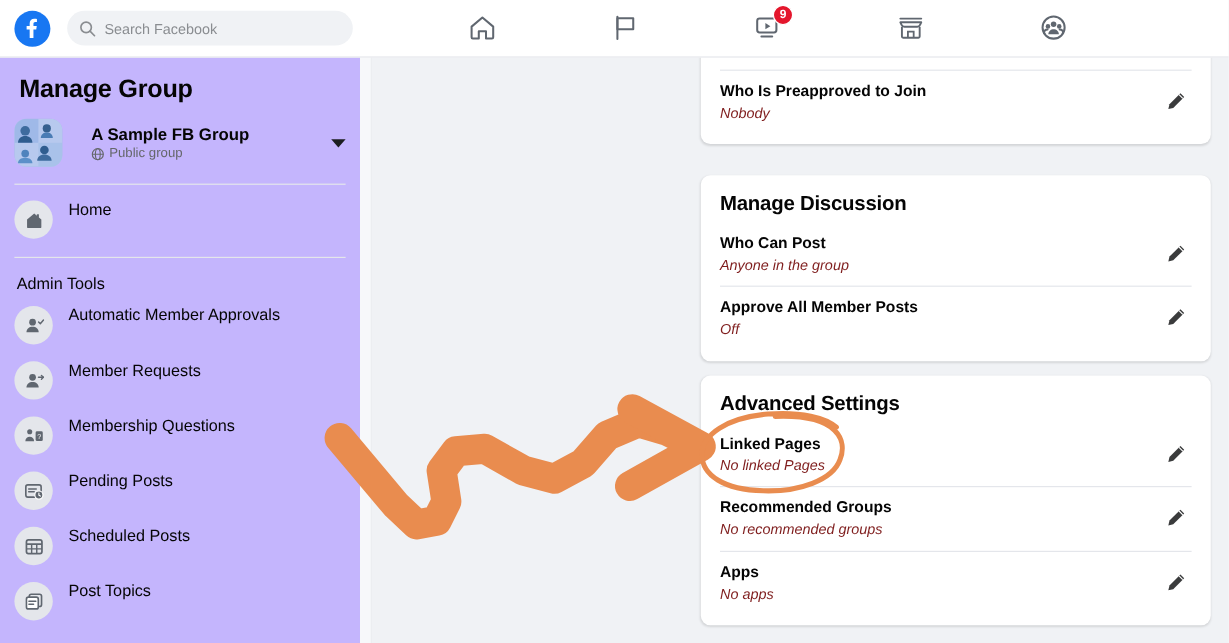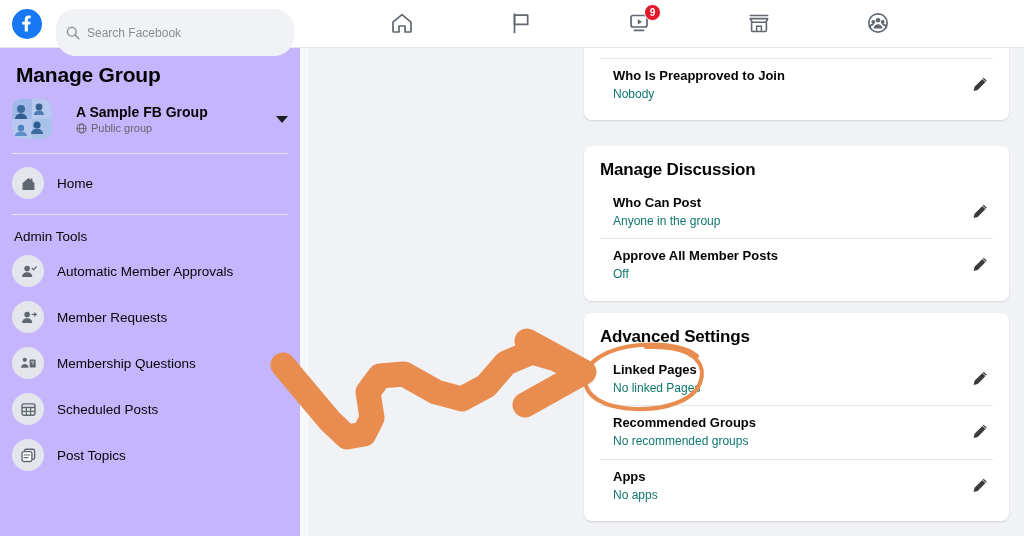--- a/index.html
+++ b/index.html
@@ -30,21 +30,21 @@
   .fb-logo {
     position: absolute; left: 12px; top: 9px;
     width: 30px; height: 30px; border-radius: 50%;
     background: #1877f2;
     display: flex; align-items: center; justify-content: center;
   }
   .fb-logo svg { display: block; }
 
   .searchbox {
     position: absolute; left: 56px; top: 9px;
-    width: 238px; height: 47px;
+    width: 238px; height: 29px;
     background: #f0f2f5;
     border-radius: 20px;
     display: flex; align-items: center;
     padding: 0 10px;
     box-sizing: border-box;
   }
   .searchbox .s-ico { margin-right: 7px; display: flex; }
   .searchbox .s-txt {
     font-size: 12px; color: #8a8d91;
     white-space: nowrap;
@@ -122,21 +122,21 @@
     flex: 0 0 auto;
   }
 
   .divider {
     height: 1px;
     background: #e4e6eb;
     margin: 8px 12px 6px 12px;
   }
 
   .sb-item {
-    display: flex; align-items: center;
+    display: flex; 
     padding: 7px 12px;
     cursor: pointer;
   }
   .sb-ico {
     width: 32px; height: 32px; border-radius: 50%;
     background: #e4e6eb;
     display: flex; align-items: center; justify-content: center;
     flex: 0 0 32px;
   }
   .sb-label {
@@ -185,30 +185,31 @@
     font-size: 17px; font-weight: bold;
     color: #050505;
     padding: 14px 16px 6px 16px;
     letter-spacing: -0.2px;
   }
   .setting-row {
     position: relative;
     display: flex; align-items: center;
     padding: 9px 16px 9px 16px;
   }
-  .setting-text { flex: 1 1 auto; min-width: 0; margin-left: 13px; }
+  .setting-text { flex: 1 1 auto; min-width: 0; }
   .setting-label {
     font-size: 13px; font-weight: bold;
     color: #050505;
     line-height: 1.3;
   }
   .setting-value {
-    font-size: 12px; color: #0f766e;
+    font-size: 12px; color: #7f1d1d;
     margin-top: 2px;
     line-height: 1.3;
+    font-style: italic;
   }
   .pencil-btn {
     flex: 0 0 auto;
     width: 28px; height: 28px;
     display: flex; align-items: center; justify-content: center;
     cursor: pointer;
   }
   .row-sep {
     height: 1px;
     background: #e4e6eb;
@@ -378,20 +379,32 @@
         <svg width="17" height="17" viewBox="0 0 20 20">
           <circle cx="5.6" cy="5.6" r="2.5" fill="#606770"></circle>
           <path d="M1.3 15c0-2.8 1.9-4.4 4.3-4.4s4.3 1.6 4.3 4.4z" fill="#606770"></path>
           <rect x="11.4" y="5.2" width="7" height="9.6" rx="1.4" fill="#606770"></rect>
           <text x="14.9" y="12.3" font-size="7" fill="#ffffff" text-anchor="middle" font-family="Liberation Sans, sans-serif">?</text>
         </svg>
       </div>
       <div class="sb-label">Membership Questions</div>
     </div>
 
+    <div class="sb-item">
+      <div class="sb-ico">
+        <svg width="17" height="17" viewBox="0 0 20 20">
+          <rect x="1.8" y="3.6" width="15" height="12" rx="2" fill="none" stroke="#606770" stroke-width="1.6"></rect>
+          <line x1="4.6" y1="7.6" x2="12" y2="7.6" stroke="#606770" stroke-width="1.5" stroke-linecap="round"></line>
+          <line x1="4.6" y1="10.4" x2="10" y2="10.4" stroke="#606770" stroke-width="1.5" stroke-linecap="round"></line>
+          <circle cx="14.6" cy="13.6" r="4" fill="#606770" stroke="#ffffff" stroke-width="1.2"></circle>
+          <path d="M14.6 11.6v2.1l1.4.9" fill="none" stroke="#ffffff" stroke-width="1.1" stroke-linecap="round"></path>
+        </svg>
+      </div>
+      <div class="sb-label">Pending Posts</div>
+    </div>
 
     <div class="sb-item">
       <div class="sb-ico">
         <svg width="17" height="17" viewBox="0 0 20 20">
           <rect x="2.4" y="3.4" width="15.2" height="13.4" rx="2" fill="none" stroke="#606770" stroke-width="1.7"></rect>
           <line x1="2.4" y1="7.6" x2="17.6" y2="7.6" stroke="#606770" stroke-width="1.7"></line>
           <line x1="7.5" y1="7.6" x2="7.5" y2="16.8" stroke="#606770" stroke-width="1.4"></line>
           <line x1="12.5" y1="7.6" x2="12.5" y2="16.8" stroke="#606770" stroke-width="1.4"></line>
           <line x1="2.4" y1="12.2" x2="17.6" y2="12.2" stroke="#606770" stroke-width="1.4"></line>
         </svg>

